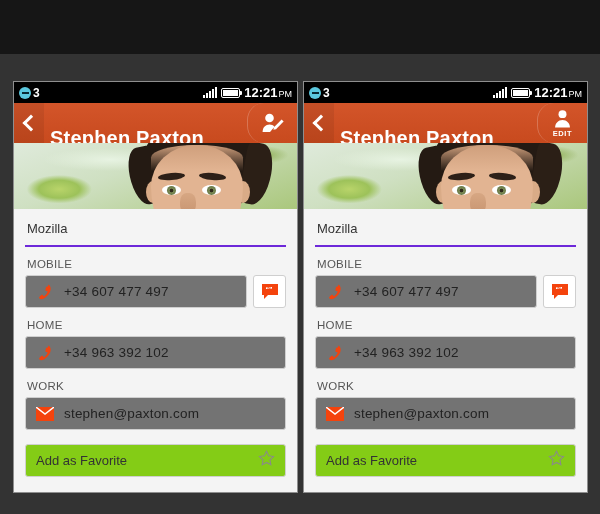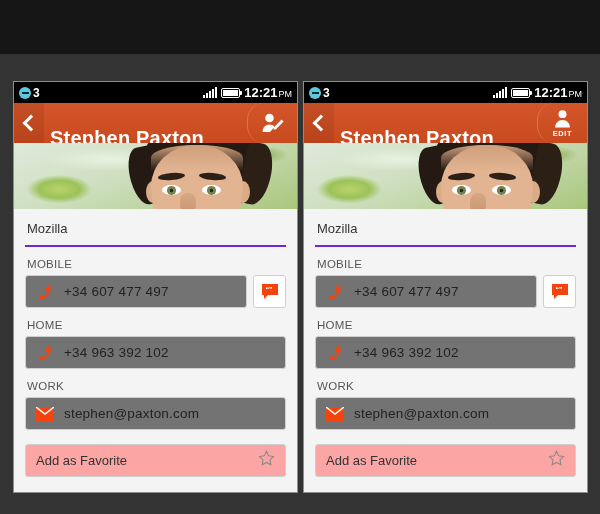--- a/index.html
+++ b/index.html
@@ -312,21 +312,21 @@
     border: 1px solid #cfcfcf;
     border-radius: 3px;
     display: flex;
     align-items: center;
     justify-content: center;
     box-sizing: border-box;
   }
   .favorite-row {
     margin-top: 14px;
     height: 33px;
-    background: #fca5a5;
+    background: #84cc16;
     border: 1px solid #cfcfcf;
     border-radius: 3px;
     display: flex;
     align-items: center;
     padding: 4px 10px;
     box-sizing: border-box;
   }
   .favorite-label { font-size: 13px; color: #333333; }
   .favorite-star  { margin-left: auto; }
 </style>

